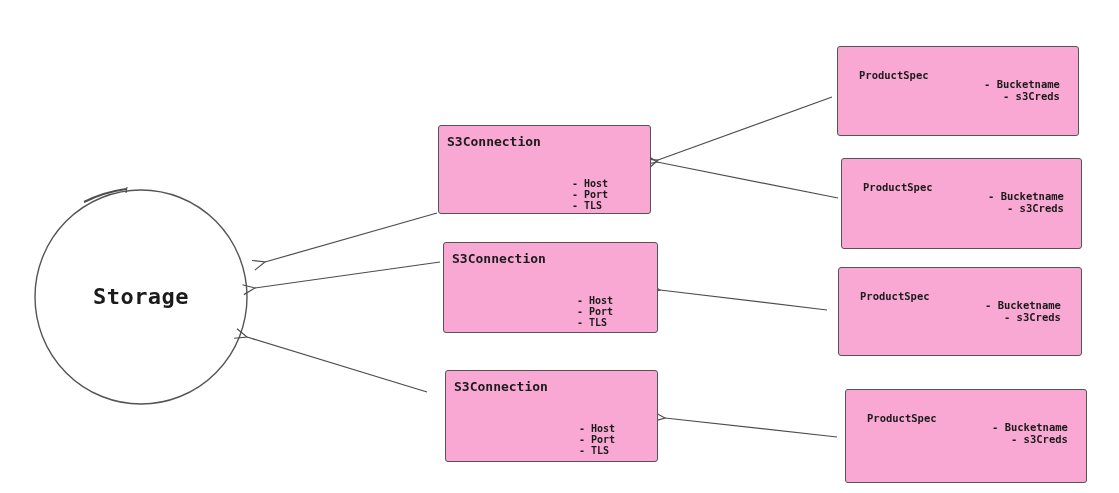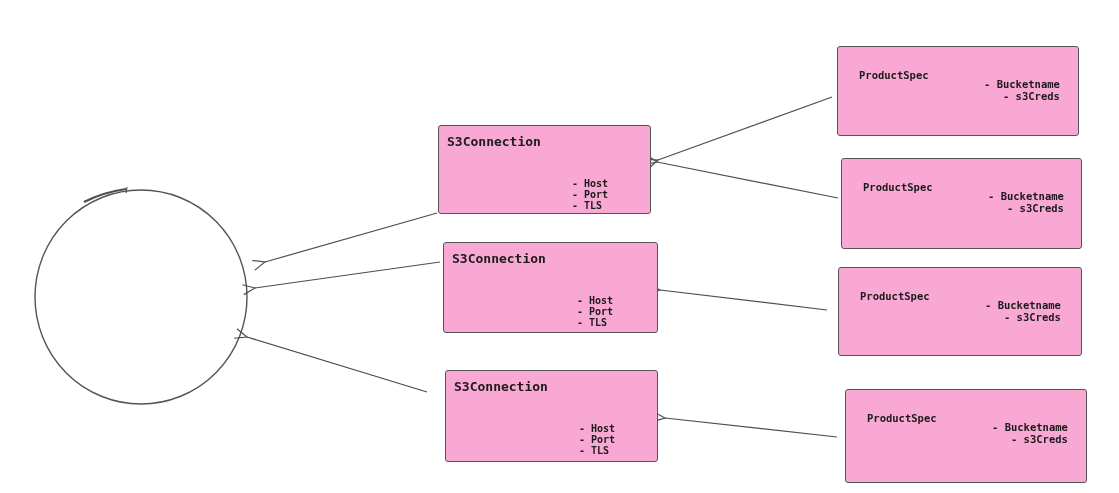--- a/index.html
+++ b/index.html
@@ -93,20 +93,21 @@
     <line x1="832" y1="97" x2="658" y2="160" stroke="#4d4d4d" stroke-width="1.2" marker-end="url(#ah)"></line>
     <line x1="838" y1="198" x2="657" y2="162" stroke="#4d4d4d" stroke-width="1.2" marker-end="url(#ah)"></line>
     <line x1="827" y1="310" x2="660" y2="290" stroke="#4d4d4d" stroke-width="1.2" marker-end="url(#ah)"></line>
     <line x1="837" y1="437" x2="665" y2="418" stroke="#4d4d4d" stroke-width="1.2" marker-end="url(#ah)"></line>
 
     <line x1="437" y1="213" x2="265" y2="262" stroke="#4d4d4d" stroke-width="1.2" marker-end="url(#ah)"></line>
     <line x1="440" y1="262" x2="255" y2="288" stroke="#4d4d4d" stroke-width="1.2" marker-end="url(#ah)"></line>
     <line x1="427" y1="392" x2="247" y2="337" stroke="#4d4d4d" stroke-width="1.2" marker-end="url(#ah)"></line>
   </svg>
 
+  <div class="storage-label">Storage</div>
 
   <div class="box" style="left:438px;top:125px;width:213px;height:89px">
     <div class="box-title s3-title">S3Connection</div>
     <div class="attrs s3-attrs">
       <div>- Host</div>
       <div>- Port</div>
       <div>- TLS</div>
     </div>
   </div>
 

